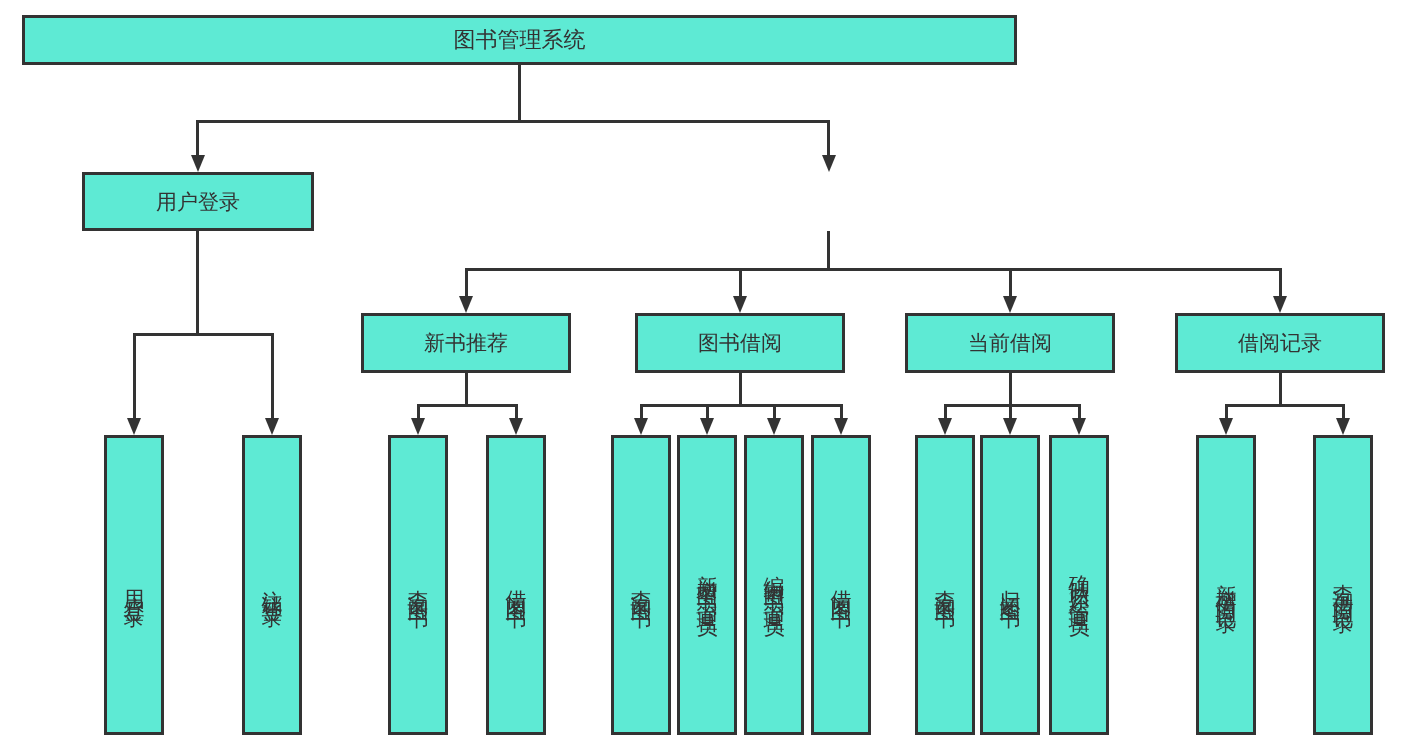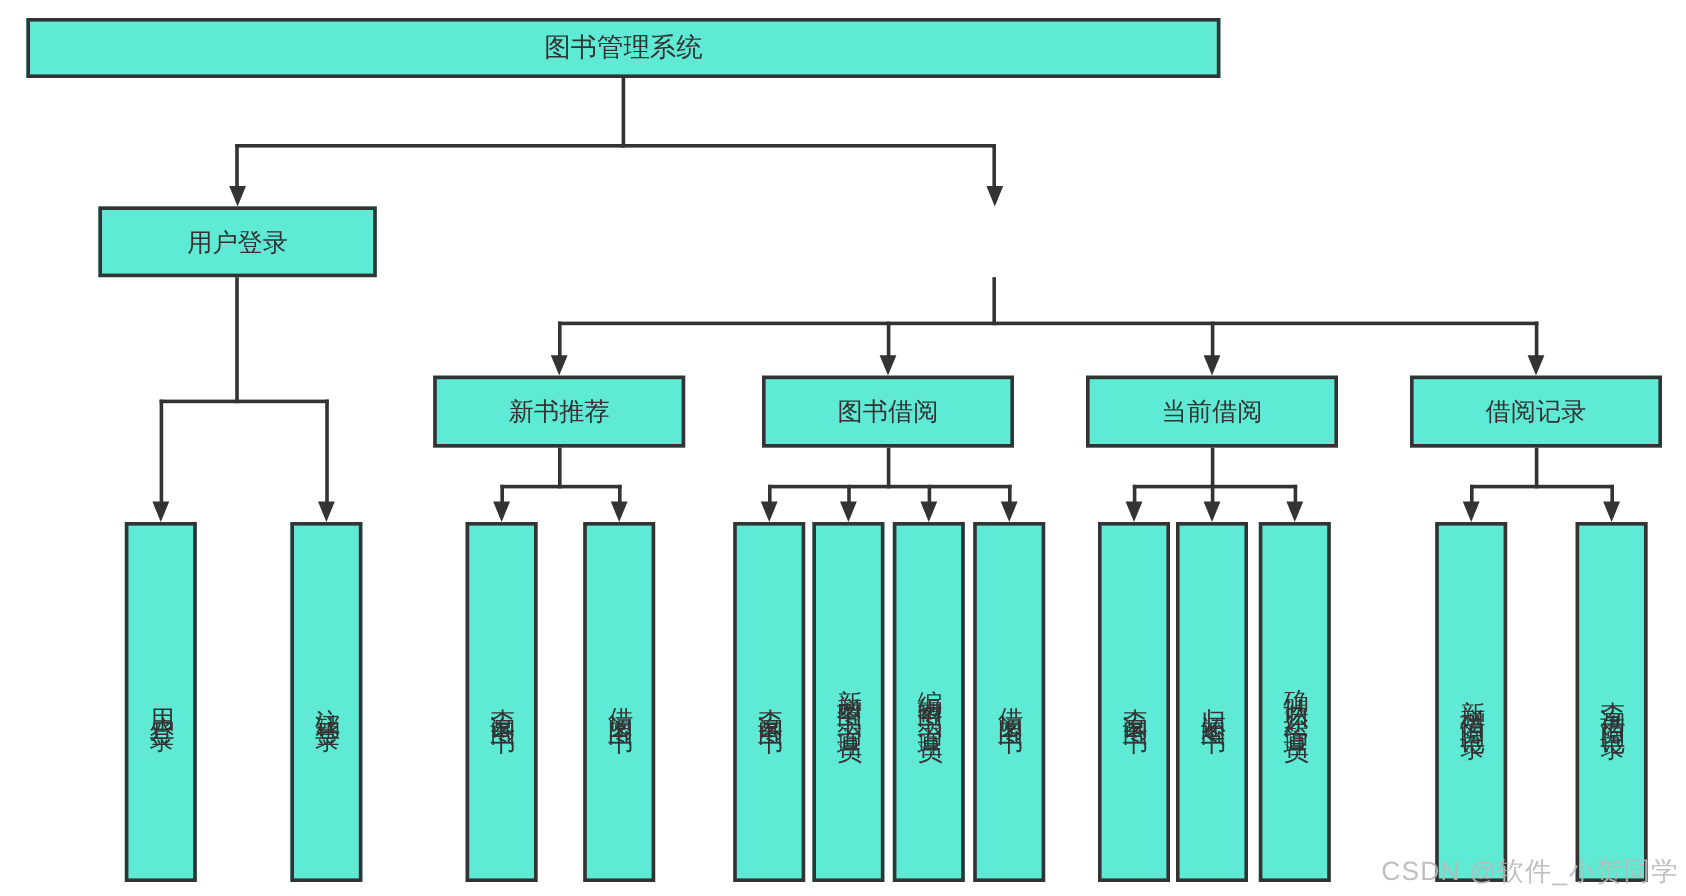--- a/index.html
+++ b/index.html
@@ -155,15 +155,14 @@
   <div class="line" style="left:1078px;top:404px;width:3px;height:16px"></div>
   <div class="arrow" style="left:1072px;top:418px"></div>
 
   <div class="line" style="left:1279px;top:373px;width:3px;height:34px"></div>
   <div class="line" style="left:1225px;top:404px;width:120px;height:3px"></div>
   <div class="line" style="left:1225px;top:404px;width:3px;height:16px"></div>
   <div class="arrow" style="left:1219px;top:418px"></div>
   <div class="line" style="left:1342px;top:404px;width:3px;height:16px"></div>
   <div class="arrow" style="left:1336px;top:418px"></div>
 
-  <div class="watermark">CSDN @软件_小贺同学</div>
 
 </div>
 
 </body></html>

